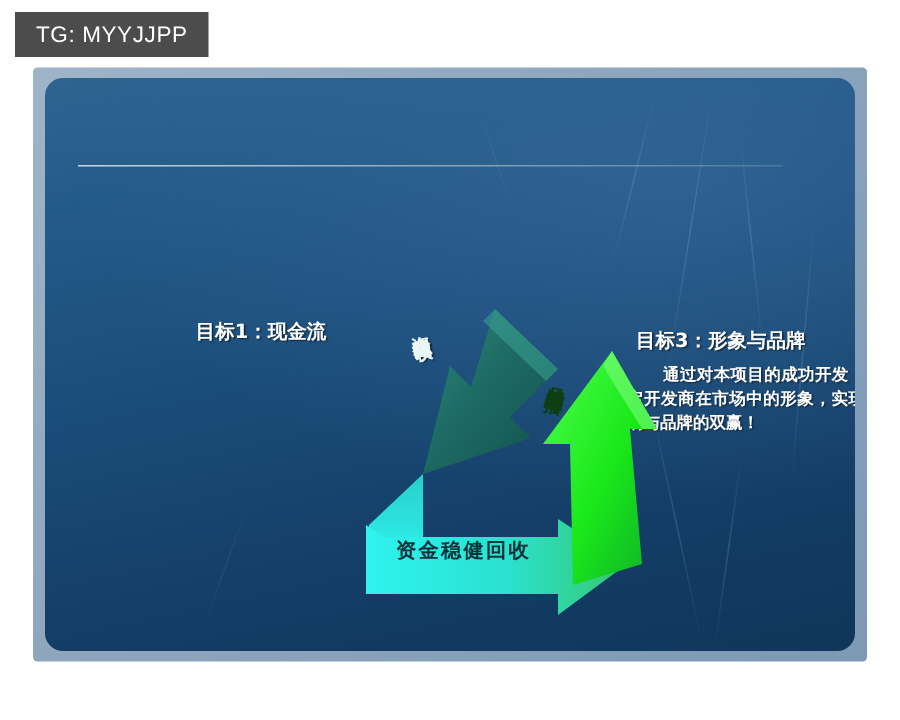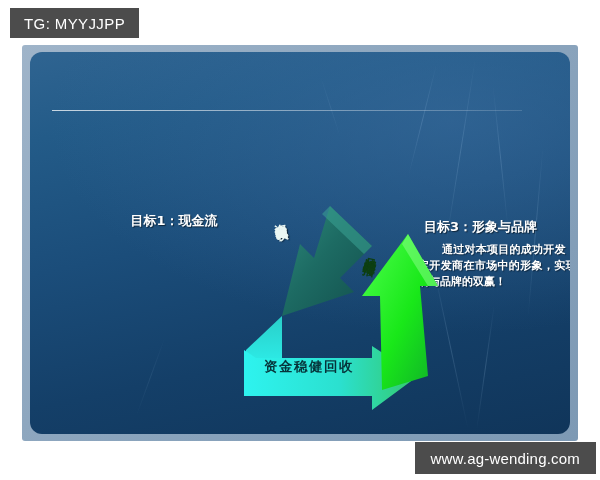--- a/index.html
+++ b/index.html
@@ -204,15 +204,14 @@
       </svg>
 
       <div class="arrow-label lbl-top">资金稳健回收</div>
       <div class="arrow-label lbl-right">品牌树立与传播</div>
       <div class="arrow-label lbl-bottom">资金稳健回收</div>
     </div>
 
   </div>
 
   <div class="wm wm-tl">TG: MYYJJPP</div>
-  <div class="wm wm-br">www.ag-wending.com</div>
 
 </div>
 
 </body></html>

